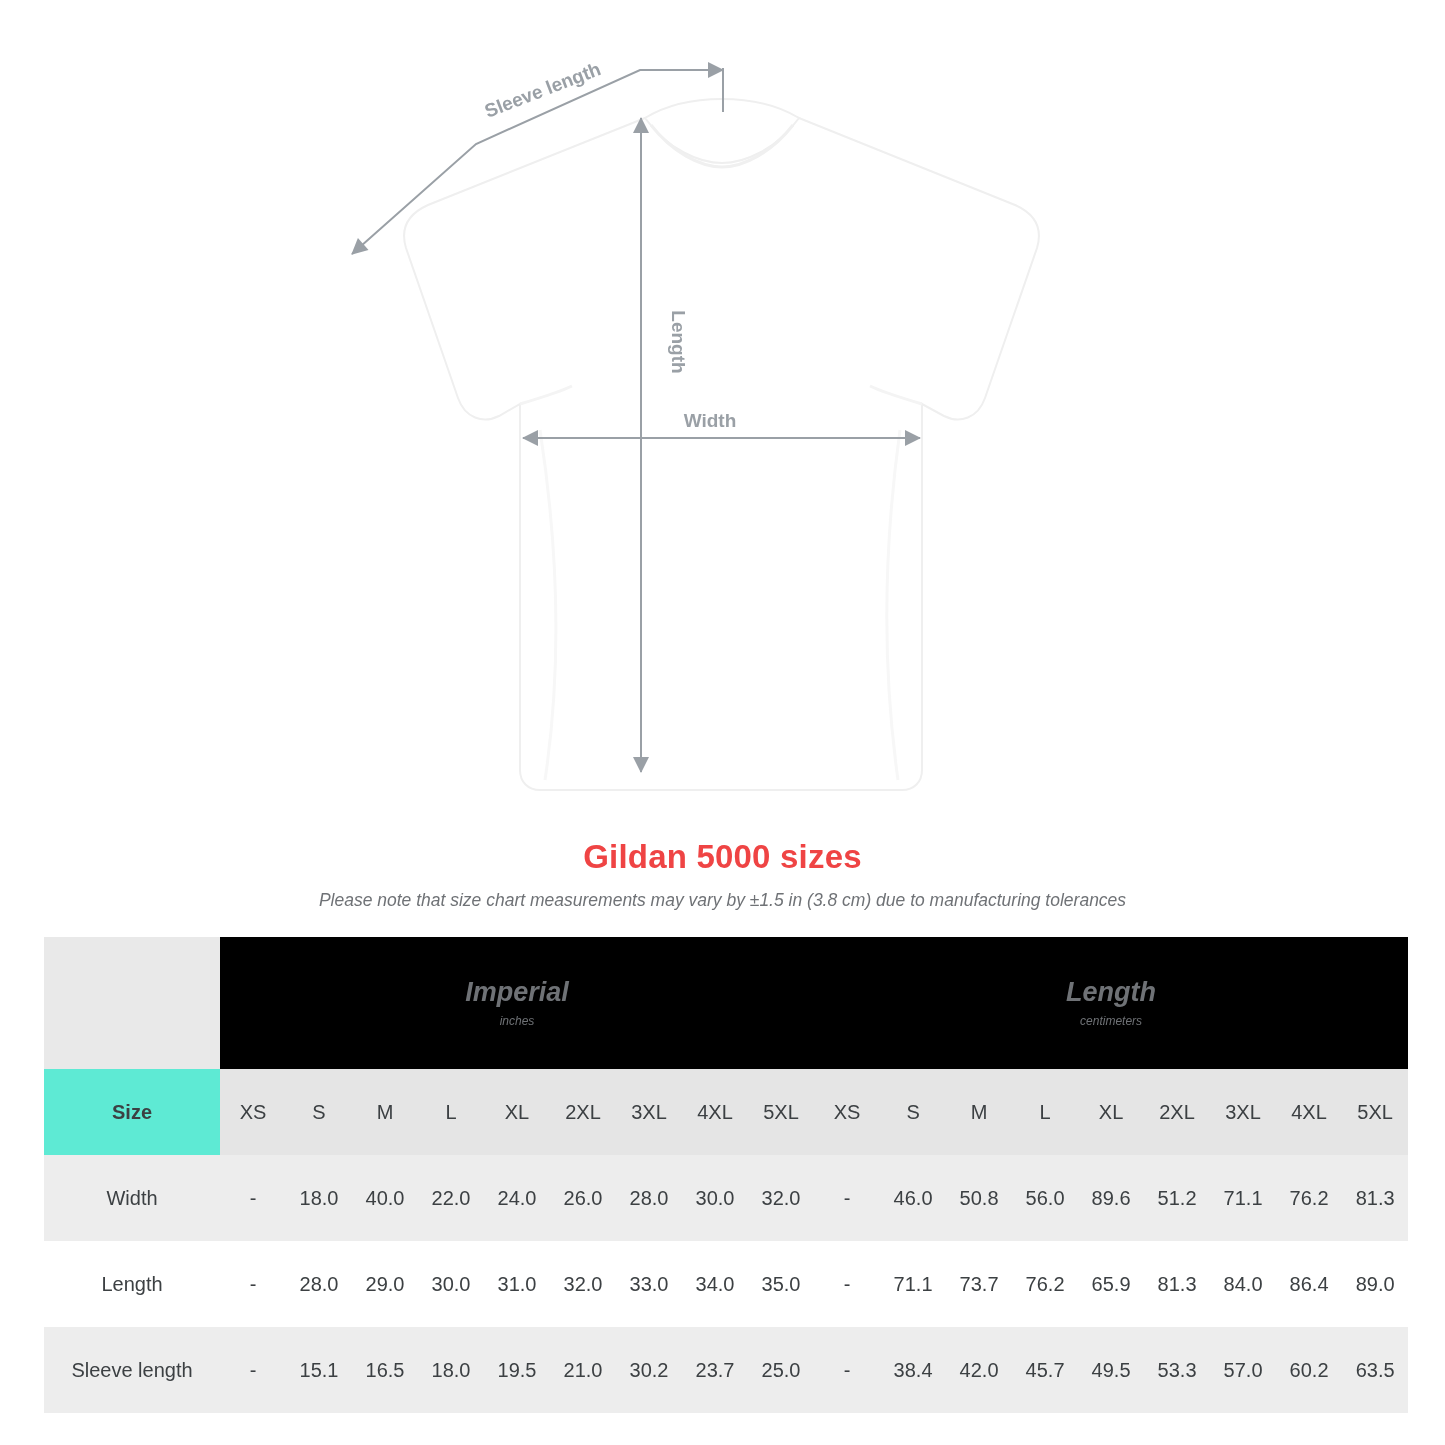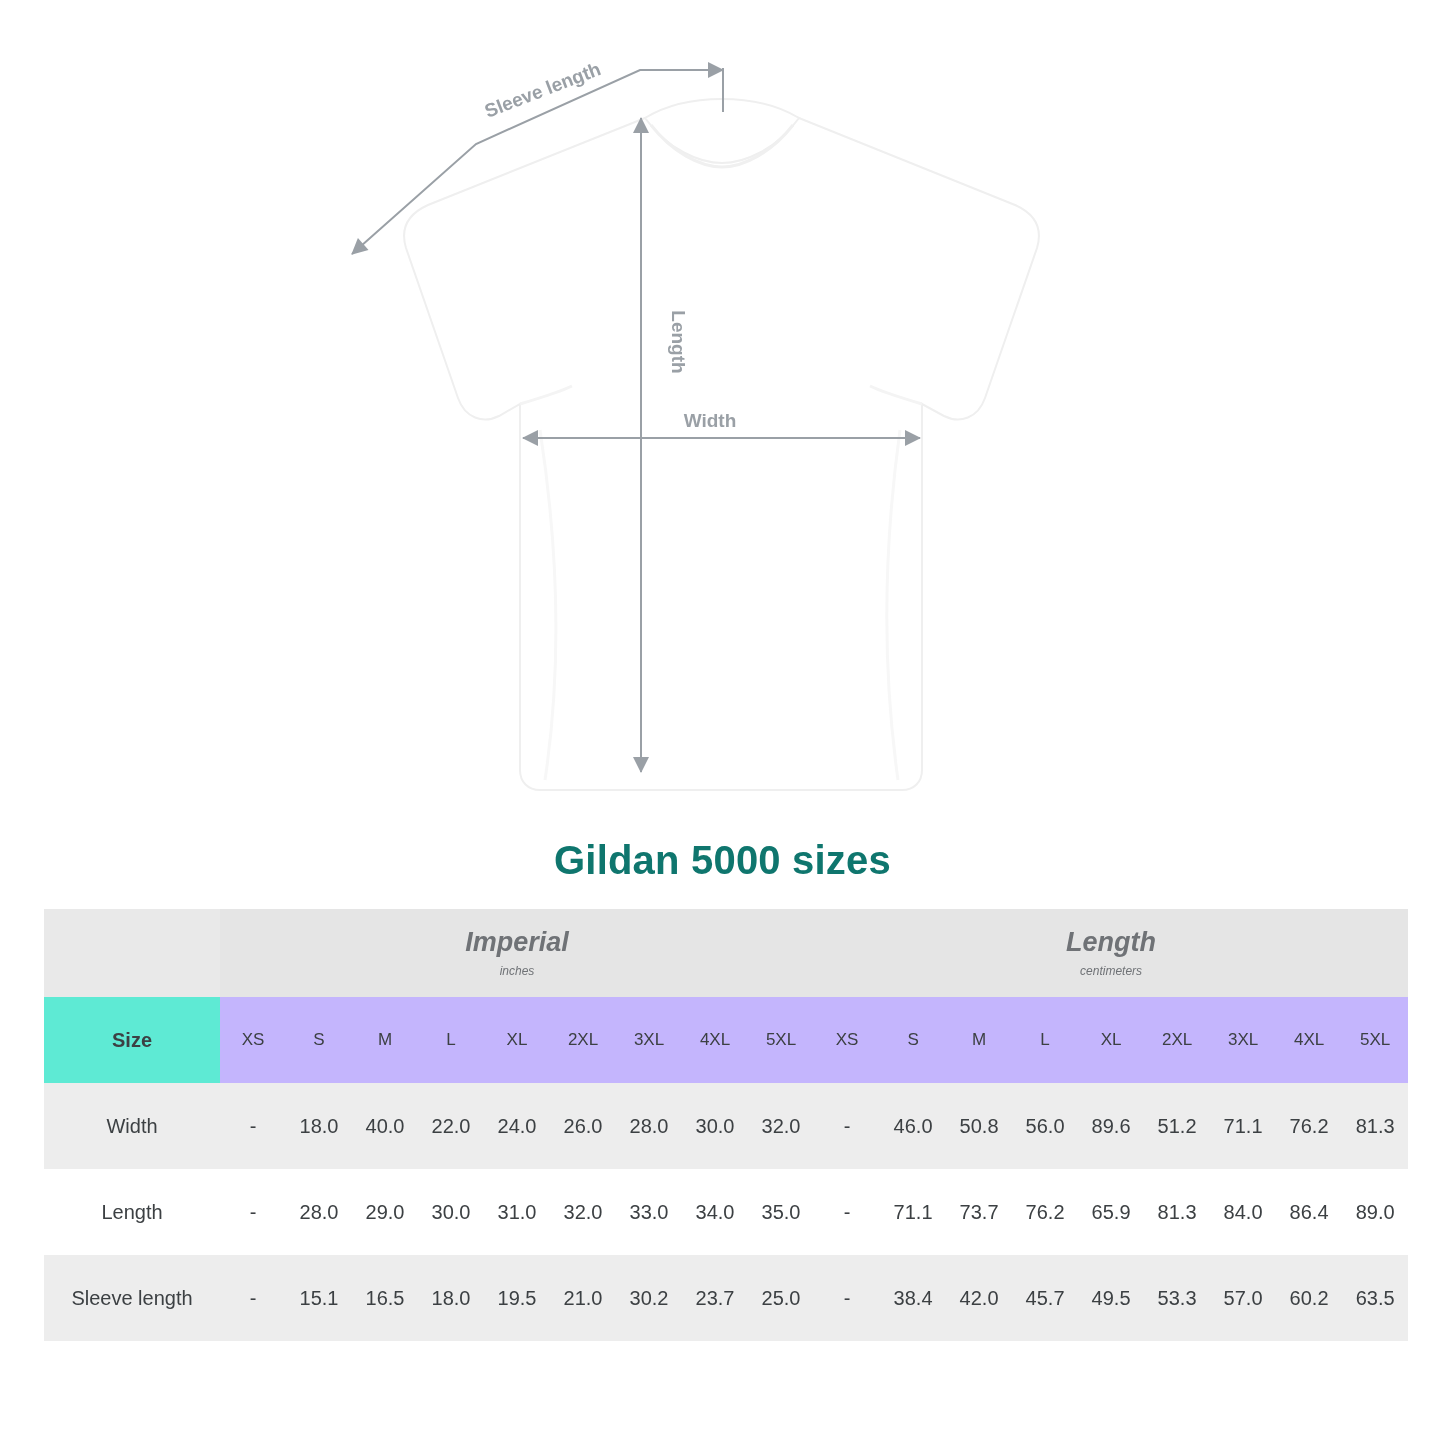--- a/index.html
+++ b/index.html
@@ -30,23 +30,23 @@
   .illustration svg {
     display: block;
   }
 
   
   .title-block {
     text-align: center;
     margin-top: 18px;
   }
   .chart-title {
-    font-size: 40px;
+    font-size: 33px;
     font-weight: bold;
-    color: #0f766e;
+    color: #ef4444;
     letter-spacing: 0.2px;
   }
   .chart-note {
     margin-top: 14px;
     font-size: 17.5px;
     font-style: italic;
     color: #6f7276;
   }
 
   
@@ -59,22 +59,22 @@
     table-layout: fixed;
   }
   table.size-table td, table.size-table th {
     text-align: center;
     vertical-align: middle;
     font-weight: normal;
   }
 
   
   .unit-cell {
-    height: 88px;
-    background: #e5e5e5;
+    height: 132px;
+    background: #000000;
     padding: 0;
   }
   .unit-name {
     font-size: 27px;
     font-style: italic;
     font-weight: bold;
     color: #6f7276;
     line-height: 1.1;
   }
   .unit-sub {
@@ -83,22 +83,22 @@
     color: #6f7276;
     margin-top: 7px;
   }
   .unit-spacer {
     background: #e9e9e9;
   }
 
   
   tr.size-row td {
     height: 84px;
-    background: #c4b5fd;
-    font-size: 17px;
+    background: #e5e5e5;
+    font-size: 20px;
     color: #3c4043;
   }
   tr.size-row td.rowlabel {
     font-size: 20px;
     font-weight: bold;
     background: #5eead4;
   }
 
   
   tr.data-row td {
@@ -176,20 +176,21 @@
 
       <g>
         <line x1="523" y1="438" x2="920" y2="438" stroke="#9aa0a6" stroke-width="2" marker-start="url(#arrowStart)" marker-end="url(#arrowEnd)"></line>
         <text x="710" y="427" fill="#9aa0a6" font-family="Liberation Sans, sans-serif" font-size="19" font-weight="bold" text-anchor="middle">Width</text>
       </g>
     </svg>
   </div>
 
   <div class="title-block">
     <div class="chart-title">Gildan 5000 sizes</div>
+    <div class="chart-note">Please note that size chart measurements may vary by ±1.5 in (3.8 cm) due to manufacturing tolerances</div>
   </div>
 
   <div class="table-wrap">
     <table class="size-table">
       <colgroup>
         <col class="col-label">
         <col class="col-v">
           <col class="col-v">
           <col class="col-v">
           <col class="col-v">

